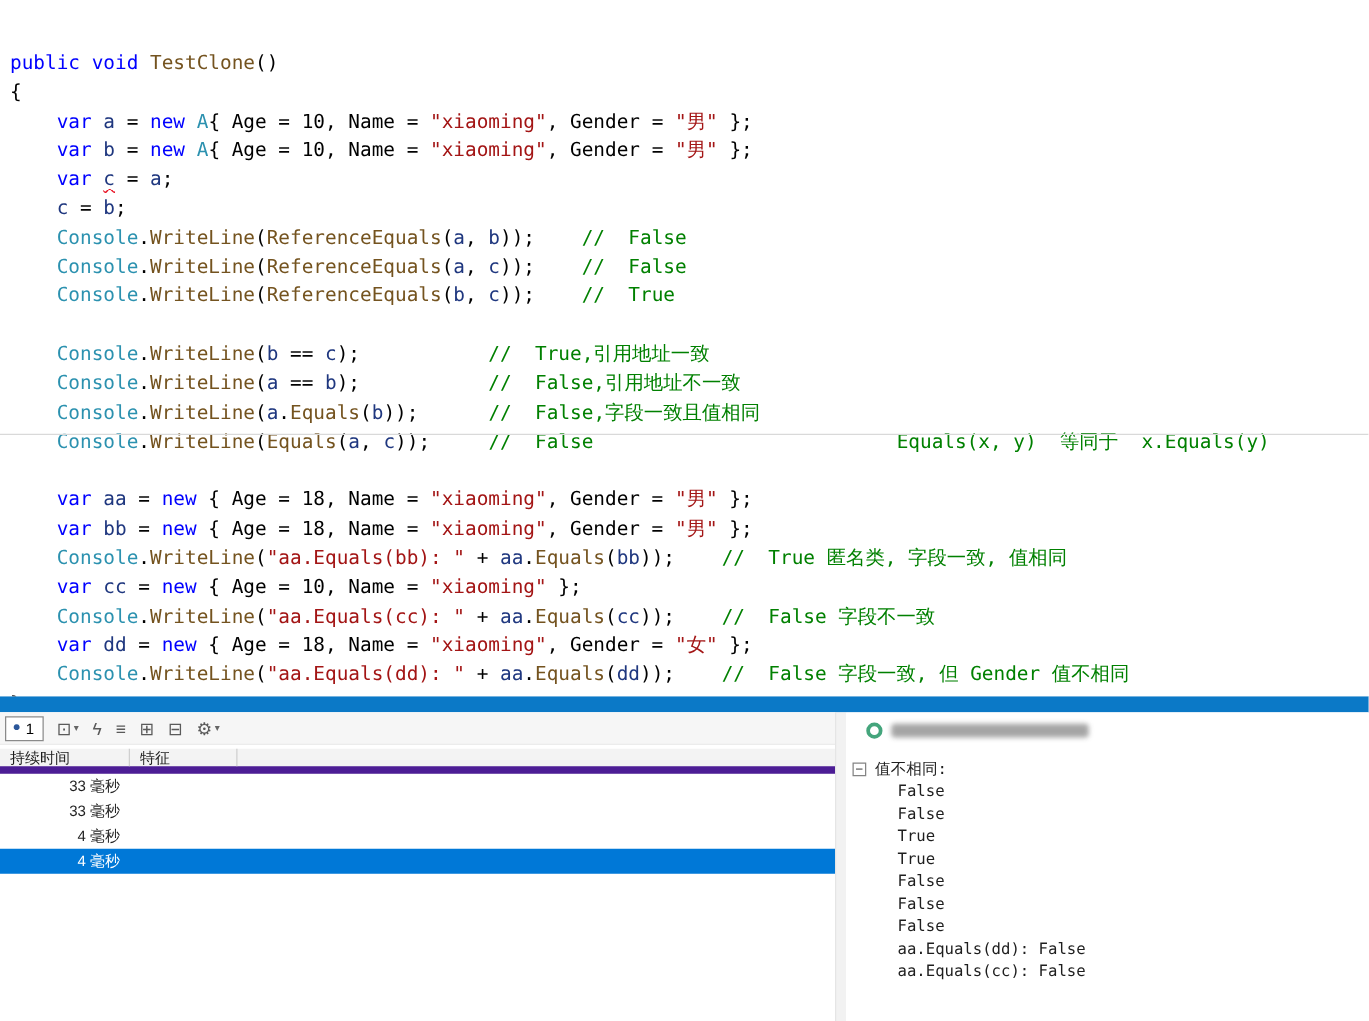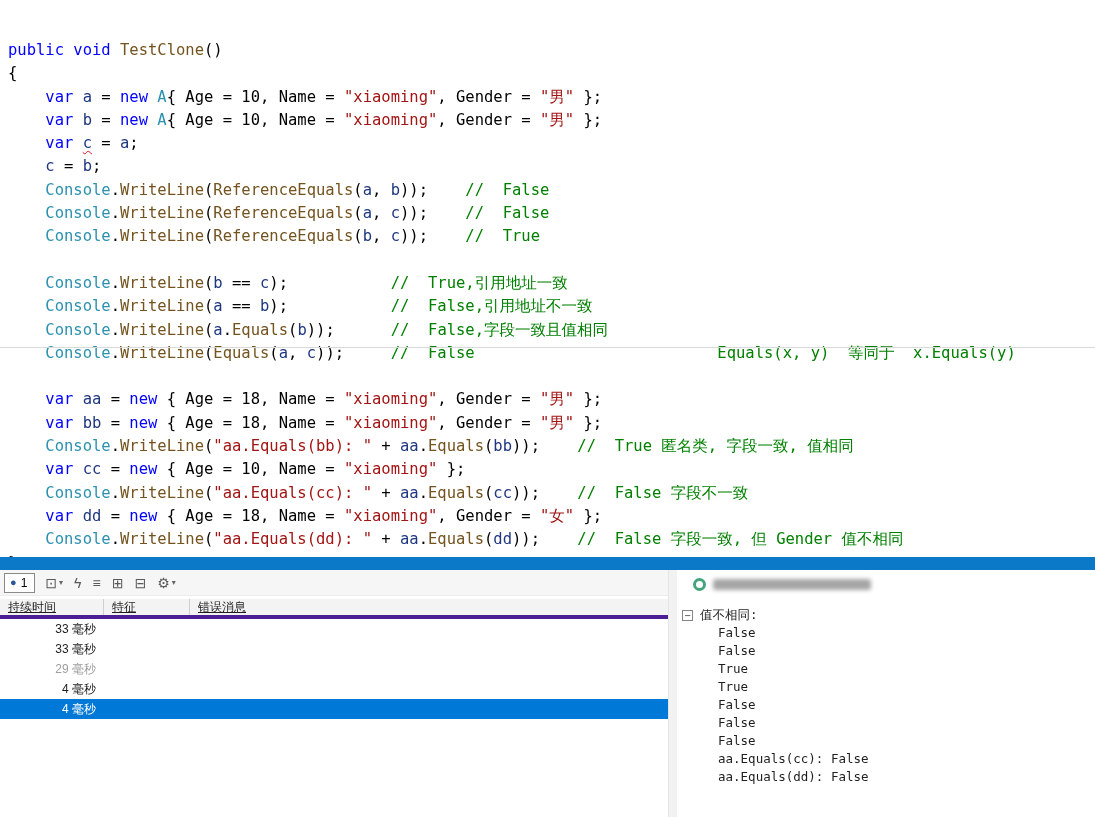--- a/index.html
+++ b/index.html
@@ -54,22 +54,22 @@
     cursor:default;
   }
   .status-dot { color:var(--status_dot,#2b579a); font-size:11px; line-height:11px; }
   #tb-icons { display:flex; align-items:center; gap:11px; margin-left:10px; }
   .tb-btn { display:flex; align-items:center; gap:2px; cursor:default; }
   .tb-glyph { color:#5a5a5a; font-size:14px; line-height:14px; }
   .caret { color:#666; font-size:8px; }
 
   .grid-header {
     display:flex; height:20px; margin-top:3px;
-    background:#f3f3f3; border-bottom:4px solid #4c1d95;
-    font-size:12px; color:#1e1e1e; flex:0 0 auto;text-decoration:underline;
+    background:#f3f3f3; border-bottom:6px solid #4c1d95;
+    font-size:12px; color:#1e1e1e; flex:0 0 auto;
   }
   .gh-cell { display:flex; align-items:center; padding:0 8px; border-right:1px solid #cfcfcf; }
   .c1 { width:104px; }
   .c2 { width:86px; }
   .c3 { flex:1; border-right:none; }
 
   .row { display:flex; height:20px; font-size:12px; color:#1e1e1e; align-items:center; }
   .row .cell { padding:0 8px; overflow:hidden; white-space:nowrap; }
   .row .c1 { text-align:right; }
   .row.dimmed { color:#9e9e9e; }
@@ -142,36 +142,30 @@
             <span class="tb-btn">
               <span class="tb-glyph">⚙</span>
               <span class="caret">▾</span>
             </span>
           </div>
       </div>
 
       <div class="grid-header">
         <div class="gh-cell c1">持续时间</div>
         <div class="gh-cell c2">特征</div>
-        <div class="gh-cell c3">错误消息</div>
       </div>
 
       <div id="rows">
           <div class="row normal">
             <div class="cell c1">33 毫秒</div>
             <div class="cell c2"></div>
             <div class="cell c3"></div>
           </div>
           <div class="row normal">
             <div class="cell c1">33 毫秒</div>
-            <div class="cell c2"></div>
-            <div class="cell c3"></div>
-          </div>
-          <div class="row dimmed">
-            <div class="cell c1">29 毫秒</div>
             <div class="cell c2"></div>
             <div class="cell c3"></div>
           </div>
           <div class="row normal">
             <div class="cell c1">4 毫秒</div>
             <div class="cell c2"></div>
             <div class="cell c3"></div>
           </div>
           <div class="row selected">
             <div class="cell c1">4 毫秒</div>
@@ -193,19 +187,19 @@
         <span class="stdout-label">值不相同:</span>
       </div>
       <div id="out-lines">
           <div class="out-line">False</div>
           <div class="out-line">False</div>
           <div class="out-line">True</div>
           <div class="out-line">True</div>
           <div class="out-line">False</div>
           <div class="out-line">False</div>
           <div class="out-line">False</div>
+          <div class="out-line">aa.Equals(dd): False</div>
           <div class="out-line">aa.Equals(cc): False</div>
-          <div class="out-line">aa.Equals(dd): False</div>
         </div>
     </div>
 
   </div>
 </div>
 
 </body></html>

